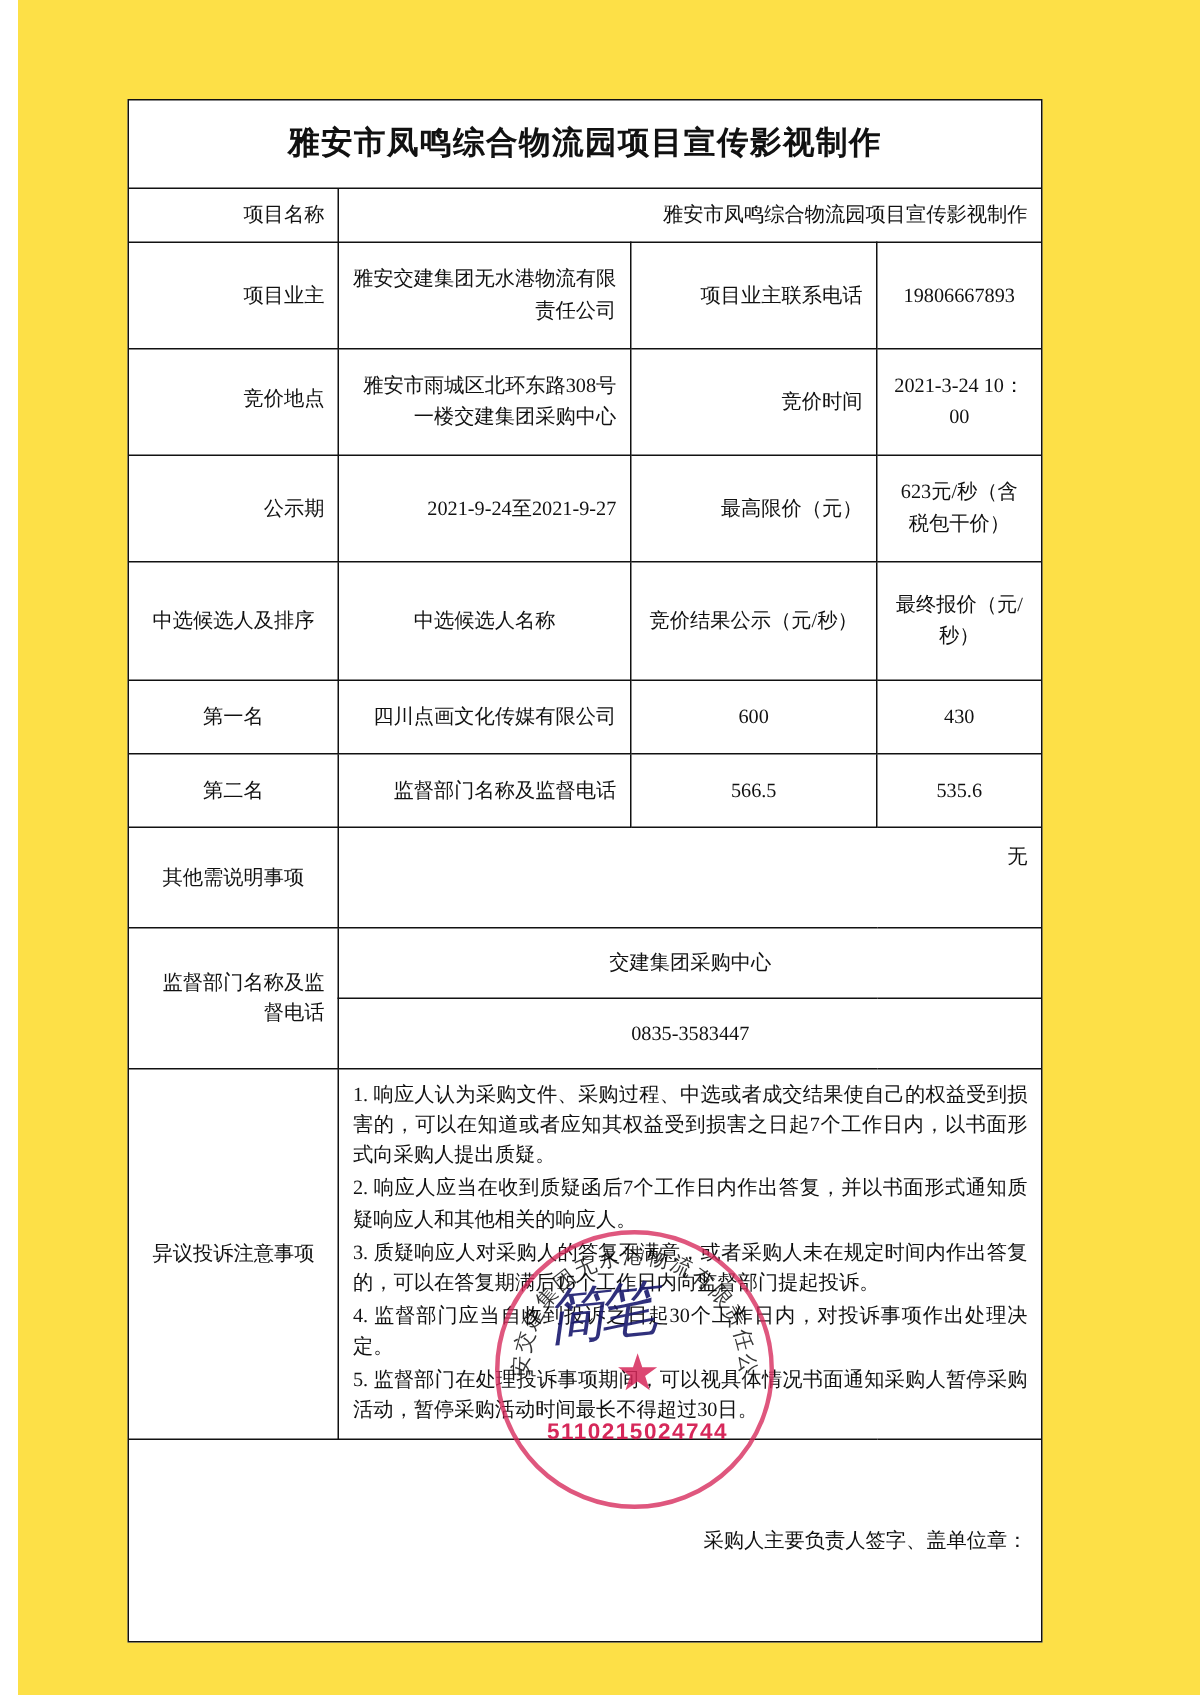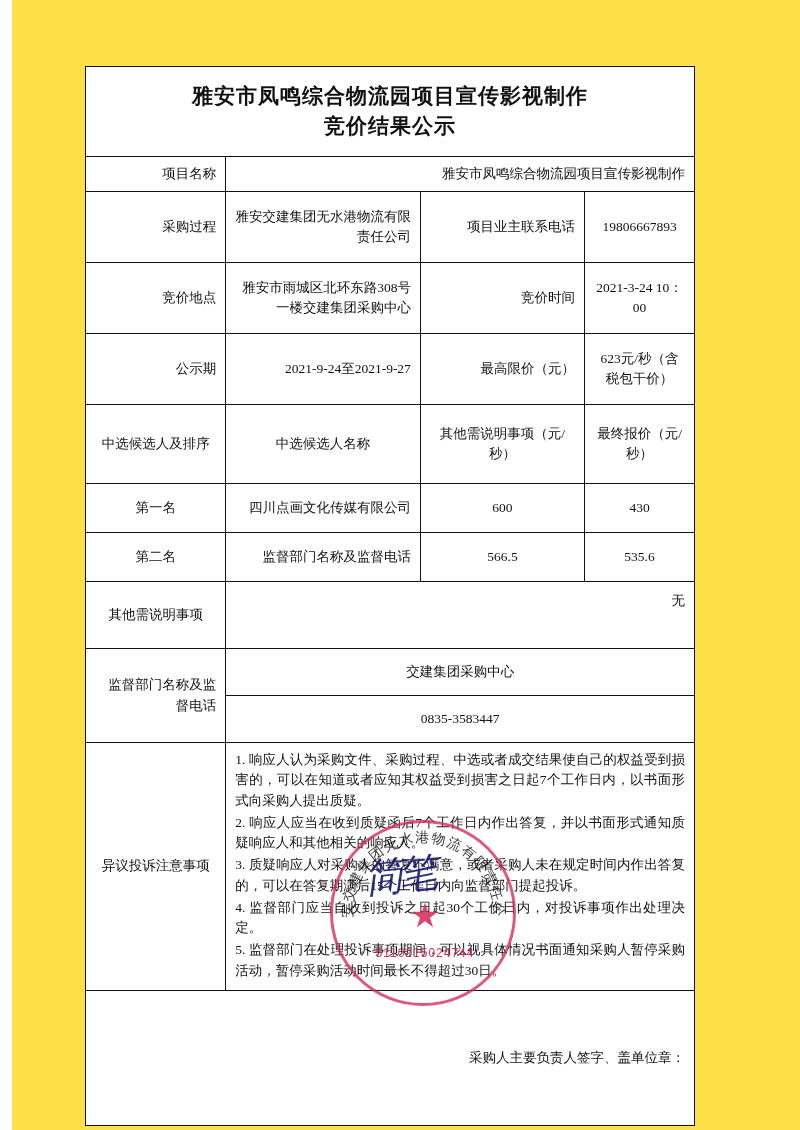--- a/index.html
+++ b/index.html
@@ -121,78 +121,78 @@
     transform: rotate(-6deg);
     opacity: 0.9;
     letter-spacing: -6px;
     font-style: italic;
   }
   .stamp-num {
     position: absolute;
     left: 50%;
     top: 126px;
     transform: translateX(-50%);
-    font-size: 12px;
+    font-size: 15px;
     color: #d6285a;
     letter-spacing: 1px;
     font-family: "Liberation Sans", sans-serif;
     white-space: nowrap;
+    font-weight: bold;
   }
 </style>
 </head>
 <body>
 
 <div class="page">
 
   <div class="doc">
 
     <div class="title-cell">
       <div>雅安市凤鸣综合物流园项目宣传影视制作</div>
-      <div>竞价结果公示</div>
     </div>
 
     <table class="main">
       <colgroup>
         <col style="width:23%">
         <col style="width:32%">
         <col style="width:27%">
         <col style="width:18%">
       </colgroup>
 
       <tbody>
           <tr>
         <td class="lbl" style="border-top:none;border-left:none;">项目名称</td>
         <td class="lbl" colspan="3" style="border-top:none;border-right:none;">雅安市凤鸣综合物流园项目宣传影视制作</td>
       </tr>
 
       <tr>
-        <td class="lbl tall" style="border-left:none;">采购过程</td>
+        <td class="lbl tall" style="border-left:none;">项目业主</td>
         <td class="lbl tall">雅安交建集团无水港物流有限责任公司</td>
         <td class="lbl tall">项目业主联系电话</td>
         <td class="ctr tall" style="border-right:none;">19806667893</td>
       </tr>
 
       <tr>
-        <td class="lbl tall" style="border-left:none;">竞价地点</td>
+        <td class="lbl tall" style="border-left:none;font-family:Liberation Mono, monospace;">竞价地点</td>
         <td class="lbl tall">雅安市雨城区北环东路308号一楼交建集团采购中心</td>
         <td class="lbl tall">竞价时间</td>
         <td class="ctr tall" style="border-right:none;">2021-3-24 10：00</td>
       </tr>
 
       <tr>
         <td class="lbl tall" style="border-left:none;">公示期</td>
         <td class="lbl tall">2021-9-24至2021-9-27</td>
         <td class="lbl tall">最高限价（元）</td>
         <td class="ctr tall" style="border-right:none;">623元/秒（含税包干价）</td>
       </tr>
 
       <tr>
         <td class="ctr tall2" style="border-left:none;">中选候选人及排序</td>
         <td class="ctr tall2">中选候选人名称</td>
-        <td class="ctr tall2">其他需说明事项（元/秒）</td>
+        <td class="ctr tall2">竞价结果公示（元/秒）</td>
         <td class="ctr tall2" style="border-right:none;">最终报价（元/秒）</td>
       </tr>
 
       <tr>
         <td class="ctr row-small" style="border-left:none;">第一名</td>
         <td class="lbl row-small">四川点画文化传媒有限公司</td>
         <td class="ctr row-small">600</td>
         <td class="ctr row-small" style="border-right:none;">430</td>
       </tr>
 

